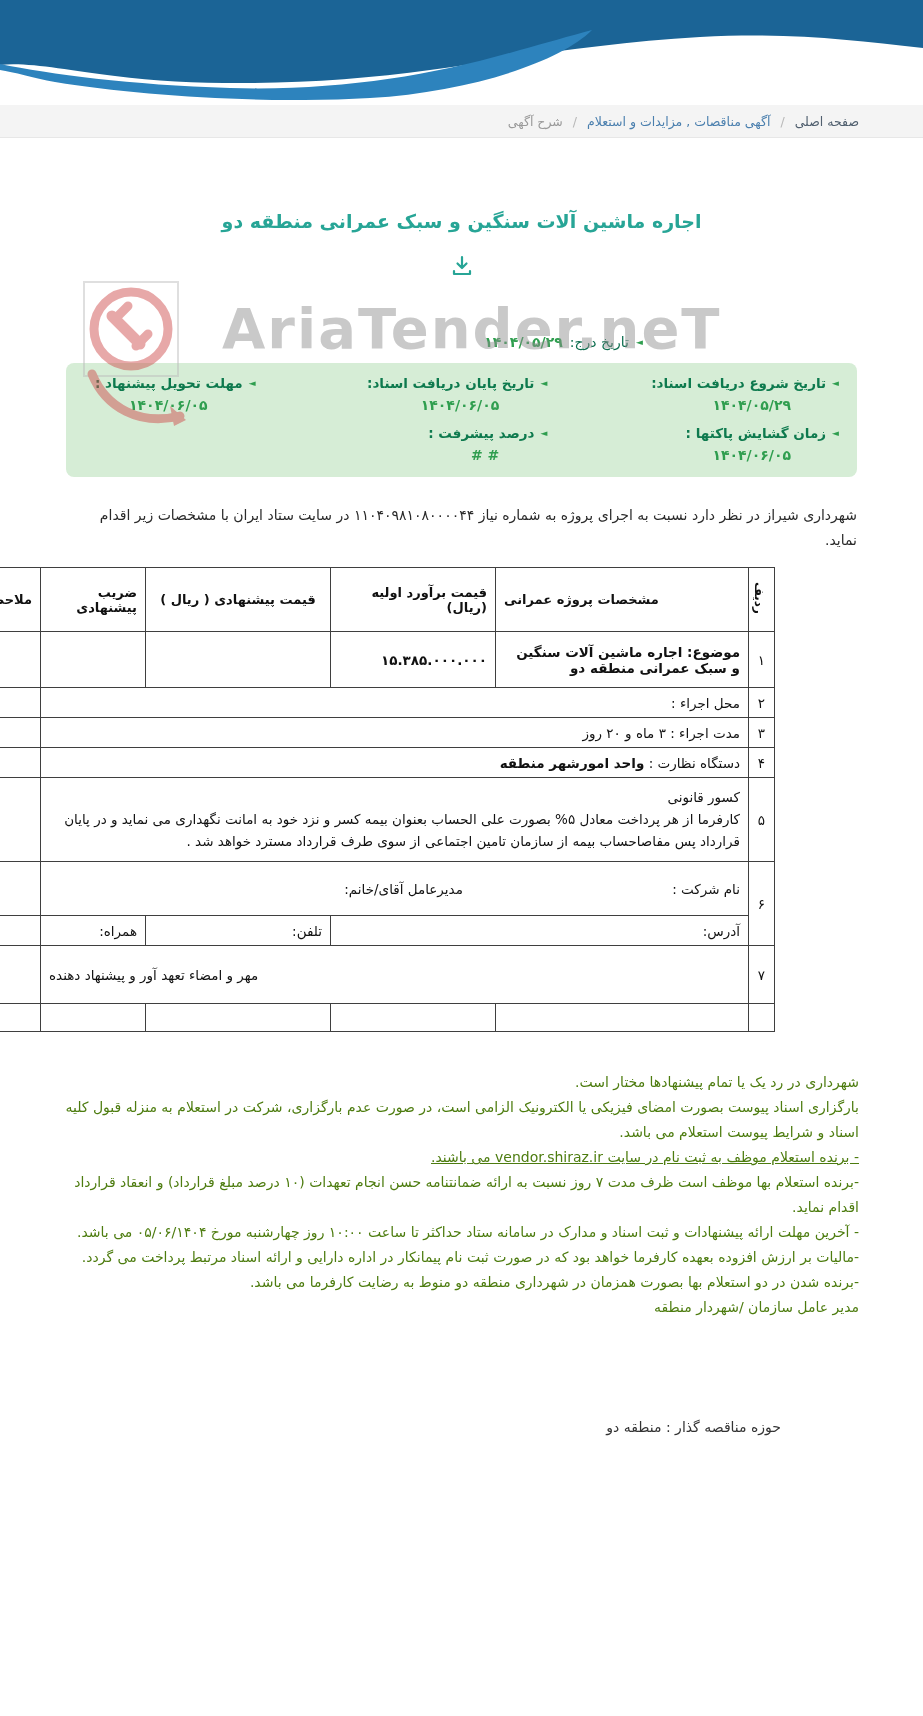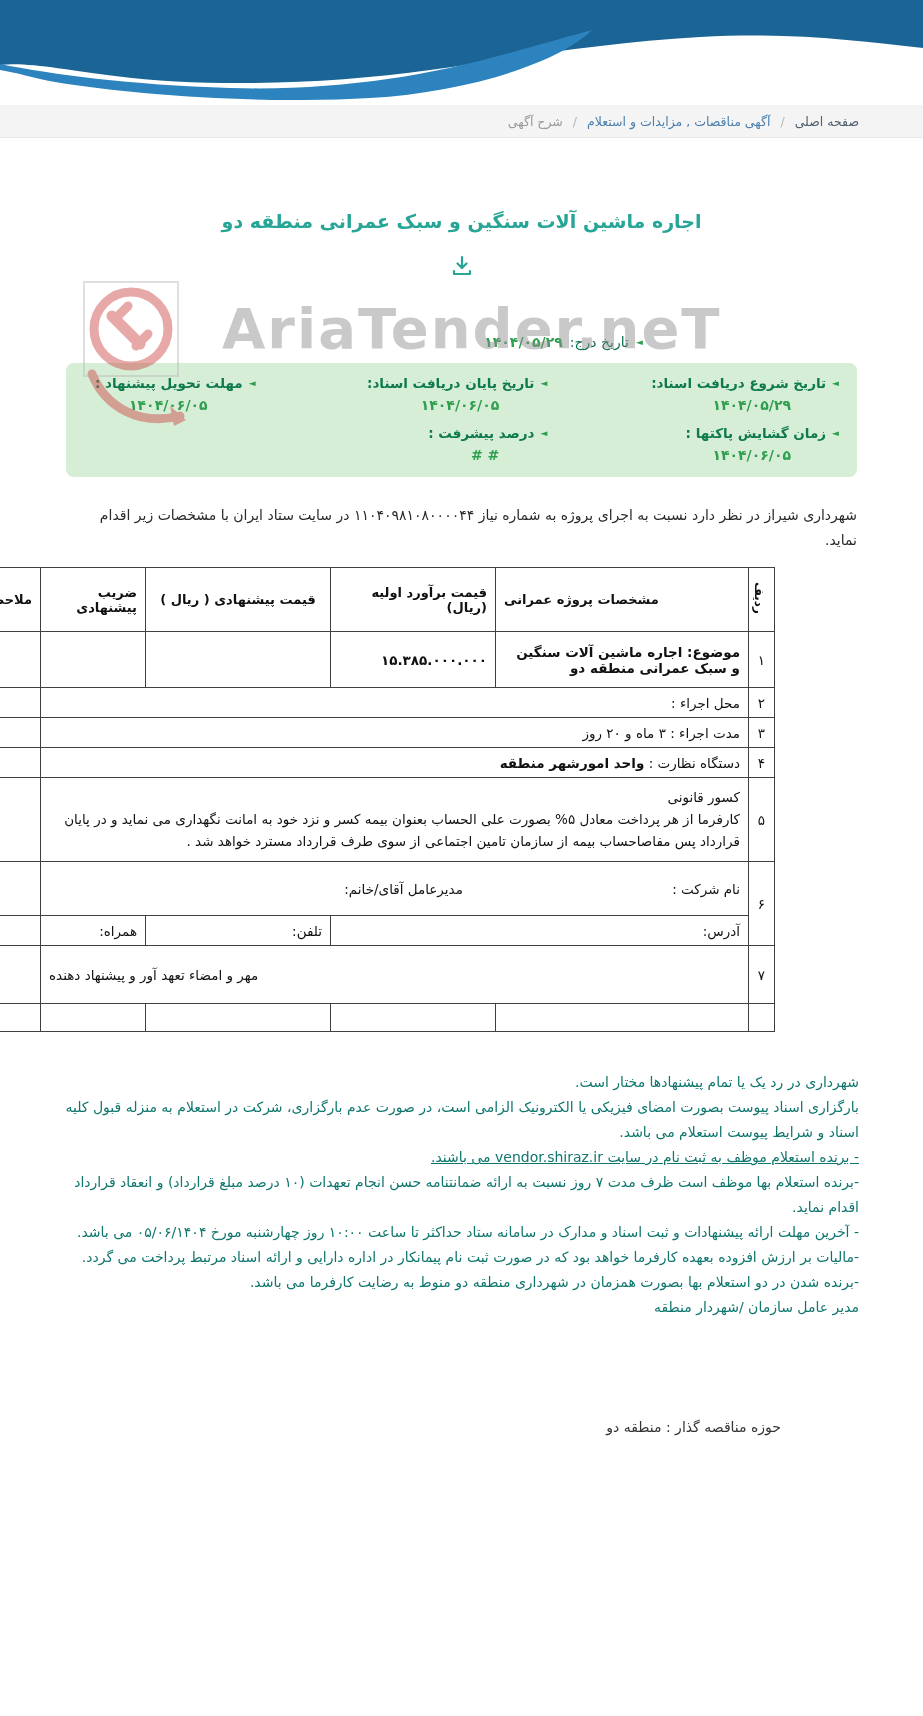--- a/index.html
+++ b/index.html
@@ -64,21 +64,21 @@
   .coef-h { text-align:right; font-size:12.5px; }
   .notes-h { text-align:right; }
   .num { text-align:center; font-size:13px; padding:2px; }
   .bold { font-weight:bold; }
   .est-val { font-weight:bold; }
   .r5-cell { vertical-align:top; line-height:1.6; padding-top:5px; }
   .r6a-cell { vertical-align:top; padding-top:6px; }
   .r6a-cell .ceo { margin-right:205px; }
   .seal-cell { text-align:left; padding-left:50px; vertical-align:top; padding-top:10px; }
   
-  .conditions { margin:38px 64px 18px 56px; font-size:14px; line-height:1.78; color:#0f766e; text-align:right; }
+  .conditions { margin:38px 64px 18px 56px; font-size:14px; line-height:1.78; color:#4d7c0f; text-align:right; }
   .cond-line { }
   .underline { text-decoration:underline; }
   
   .footer-line { margin:100px 142px 0 0; font-size:14px; color:#333; }
 </style>
 </head>
 <body>
 
 <svg class="header-wave" viewBox="0 0 923 100" preserveAspectRatio="none">
   <path fill="#1b6496" d="M0 0 H923 V48 C850 40 790 32 700 37 C600 43 520 57 430 70 C330 84 210 88 115 76 C65 70 28 62 0 65 Z"></path>

